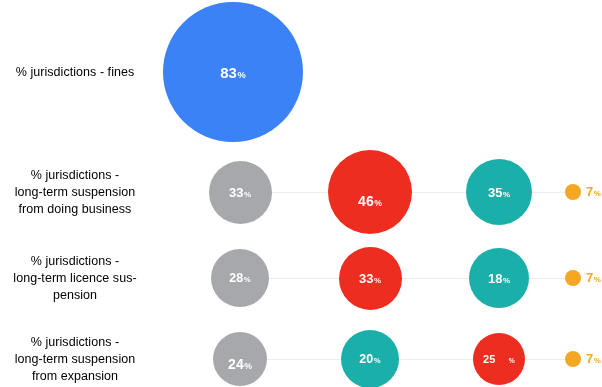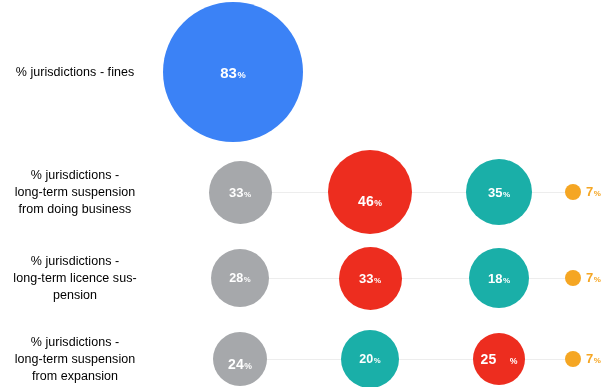--- a/index.html
+++ b/index.html
@@ -149,21 +149,21 @@
         <span class="sym">%</span>
       </span>
     </div>
     <div class="bubble" style="width: 58px; height: 58px; left: 341px; top: 330px; background: rgb(26, 175, 168);">
       <span class="bubble-label" style="font-size: 12.5px;">
         <span class="pct">20</span>
         <span class="sym">%</span>
       </span>
     </div>
     <div class="bubble" style="width: 52px; height: 52px; left: 473px; top: 333px; background: rgb(237, 45, 31);">
-      <span class="bubble-label" style="font-size: 14px; gap: 13px;">
+      <span class="bubble-label" style="font-size: 11px; gap: 13px;">
         <span class="pct">25</span>
         <span class="sym">%</span>
       </span>
     </div>
     <div class="bubble" style="width: 16px; height: 16px; left: 565px; top: 351px; background: rgb(245, 166, 35);"></div>
     <div class="outside-label" style="color: rgb(245, 166, 35); font-size: 13px; left: 586px; top: 351px;">
       <span>7</span>
       <span class="sym">%</span>
     </div>
   </div>

